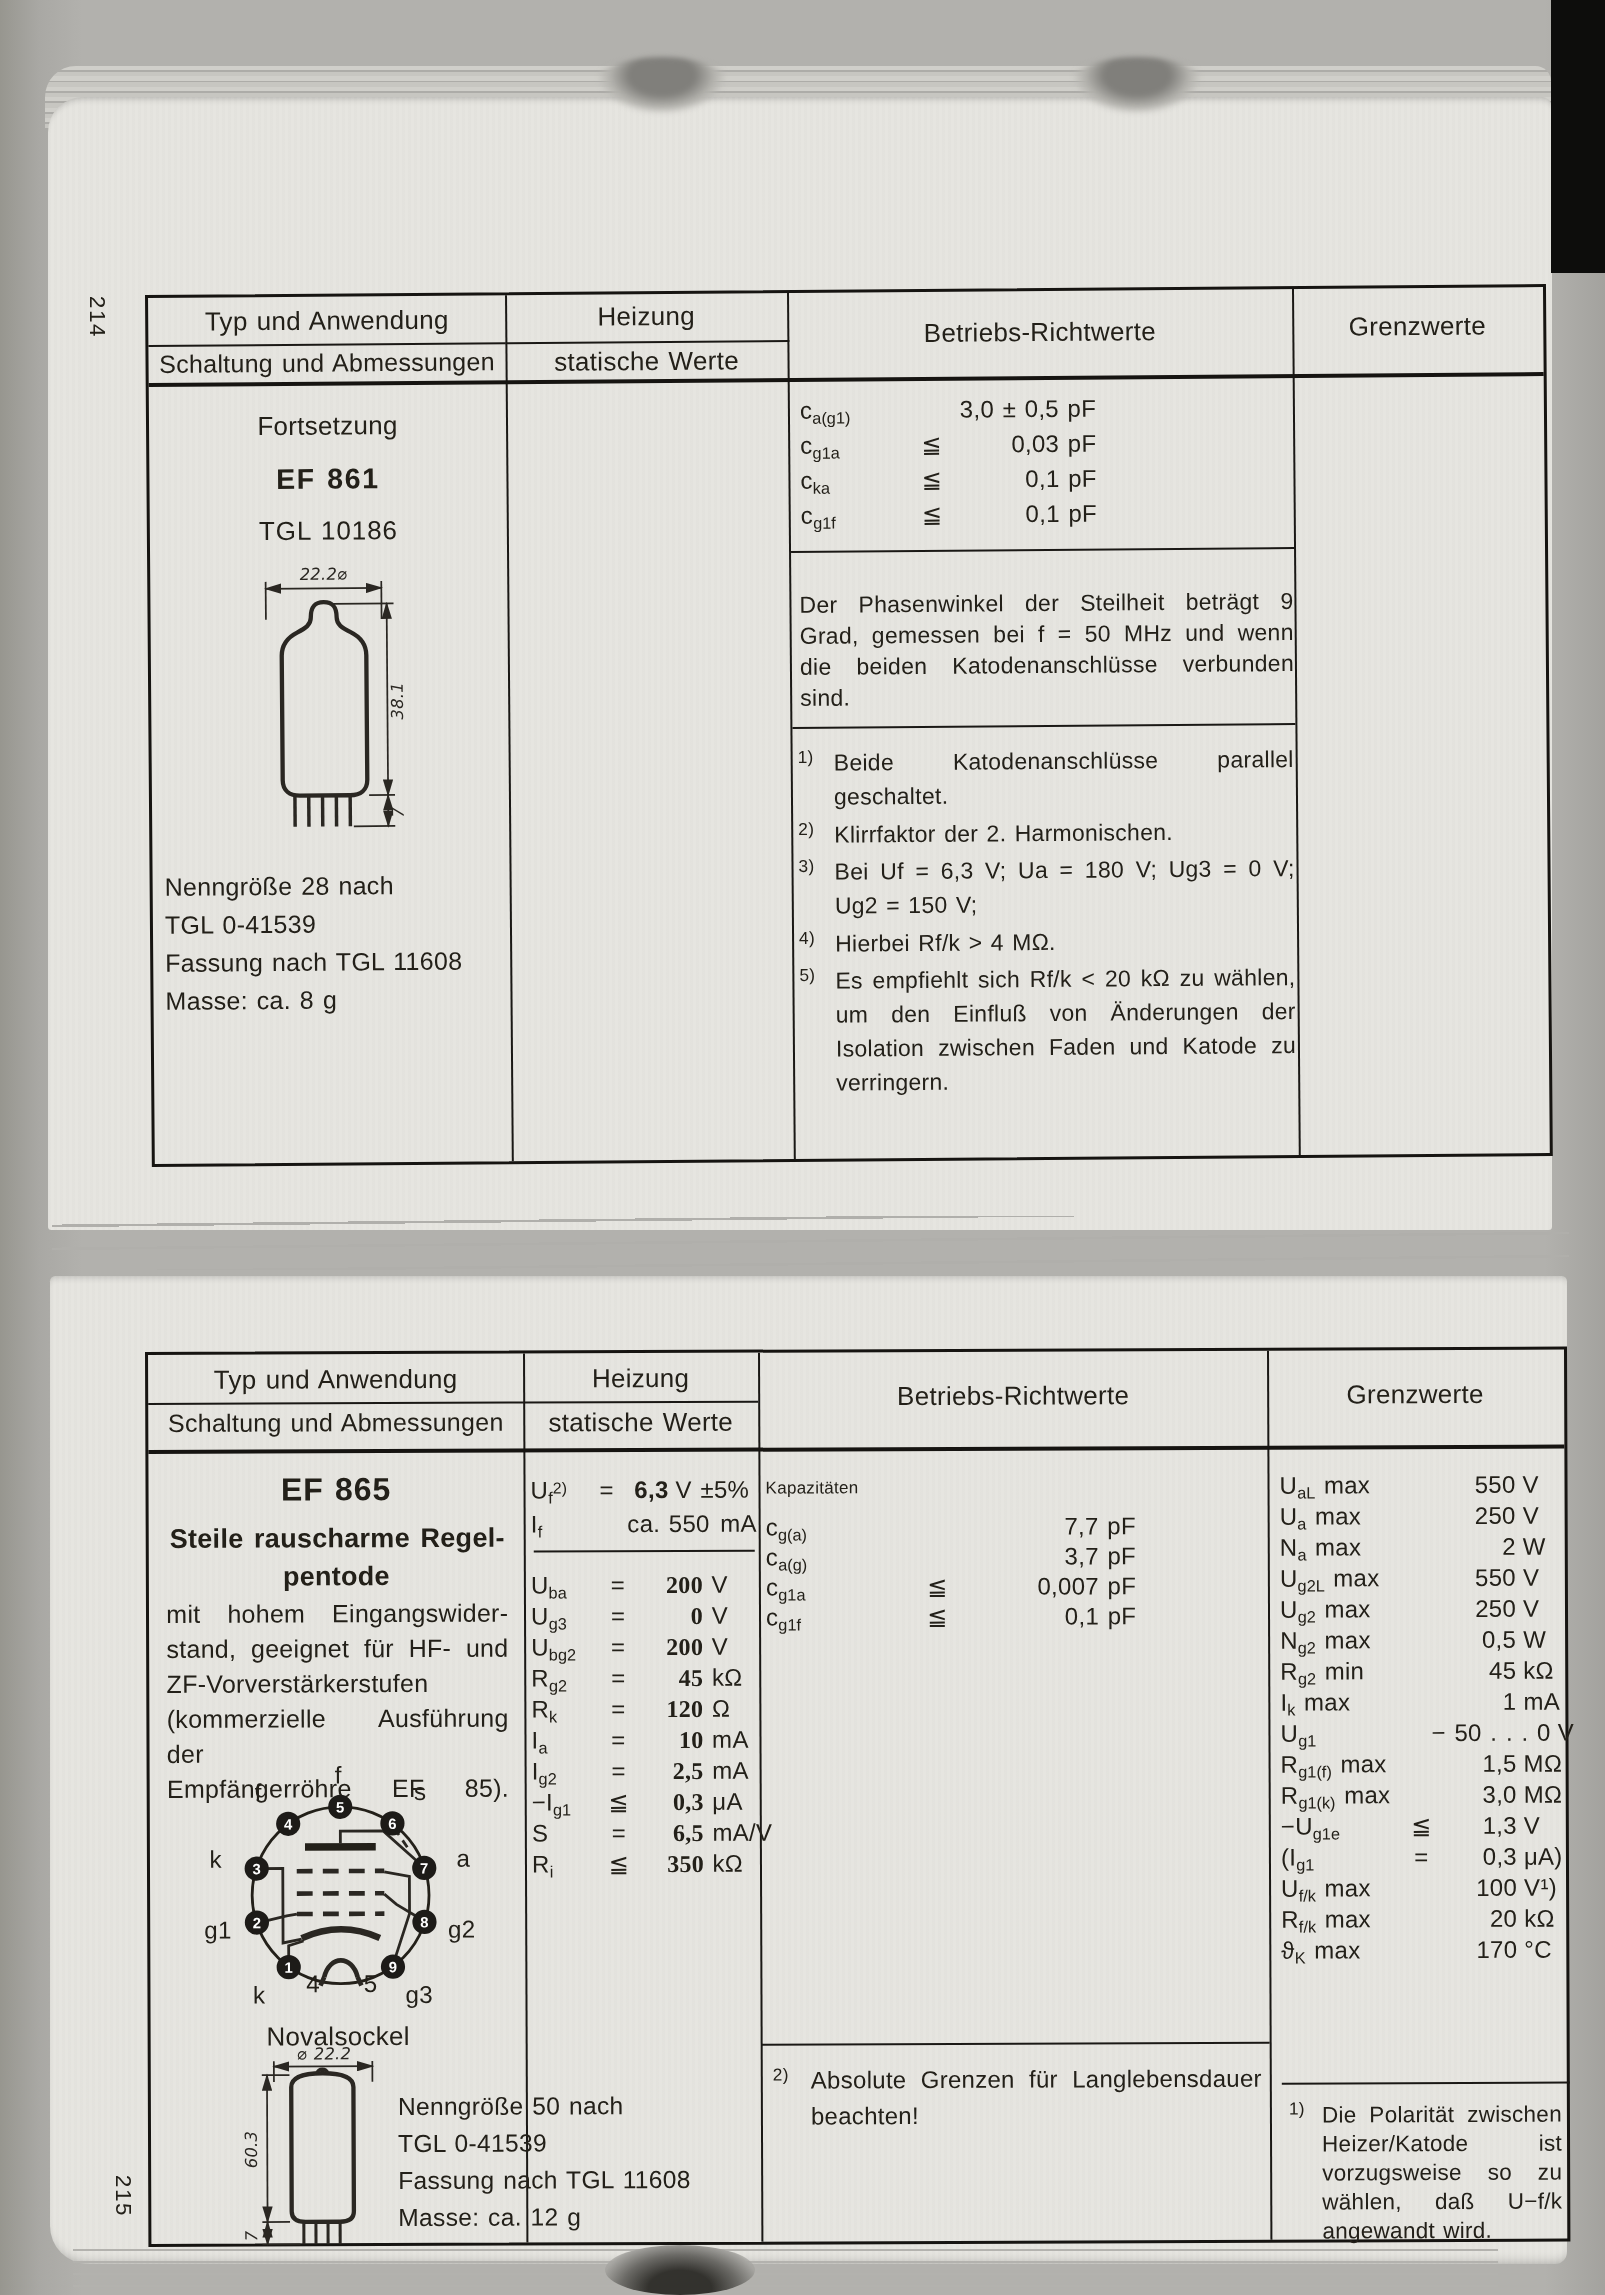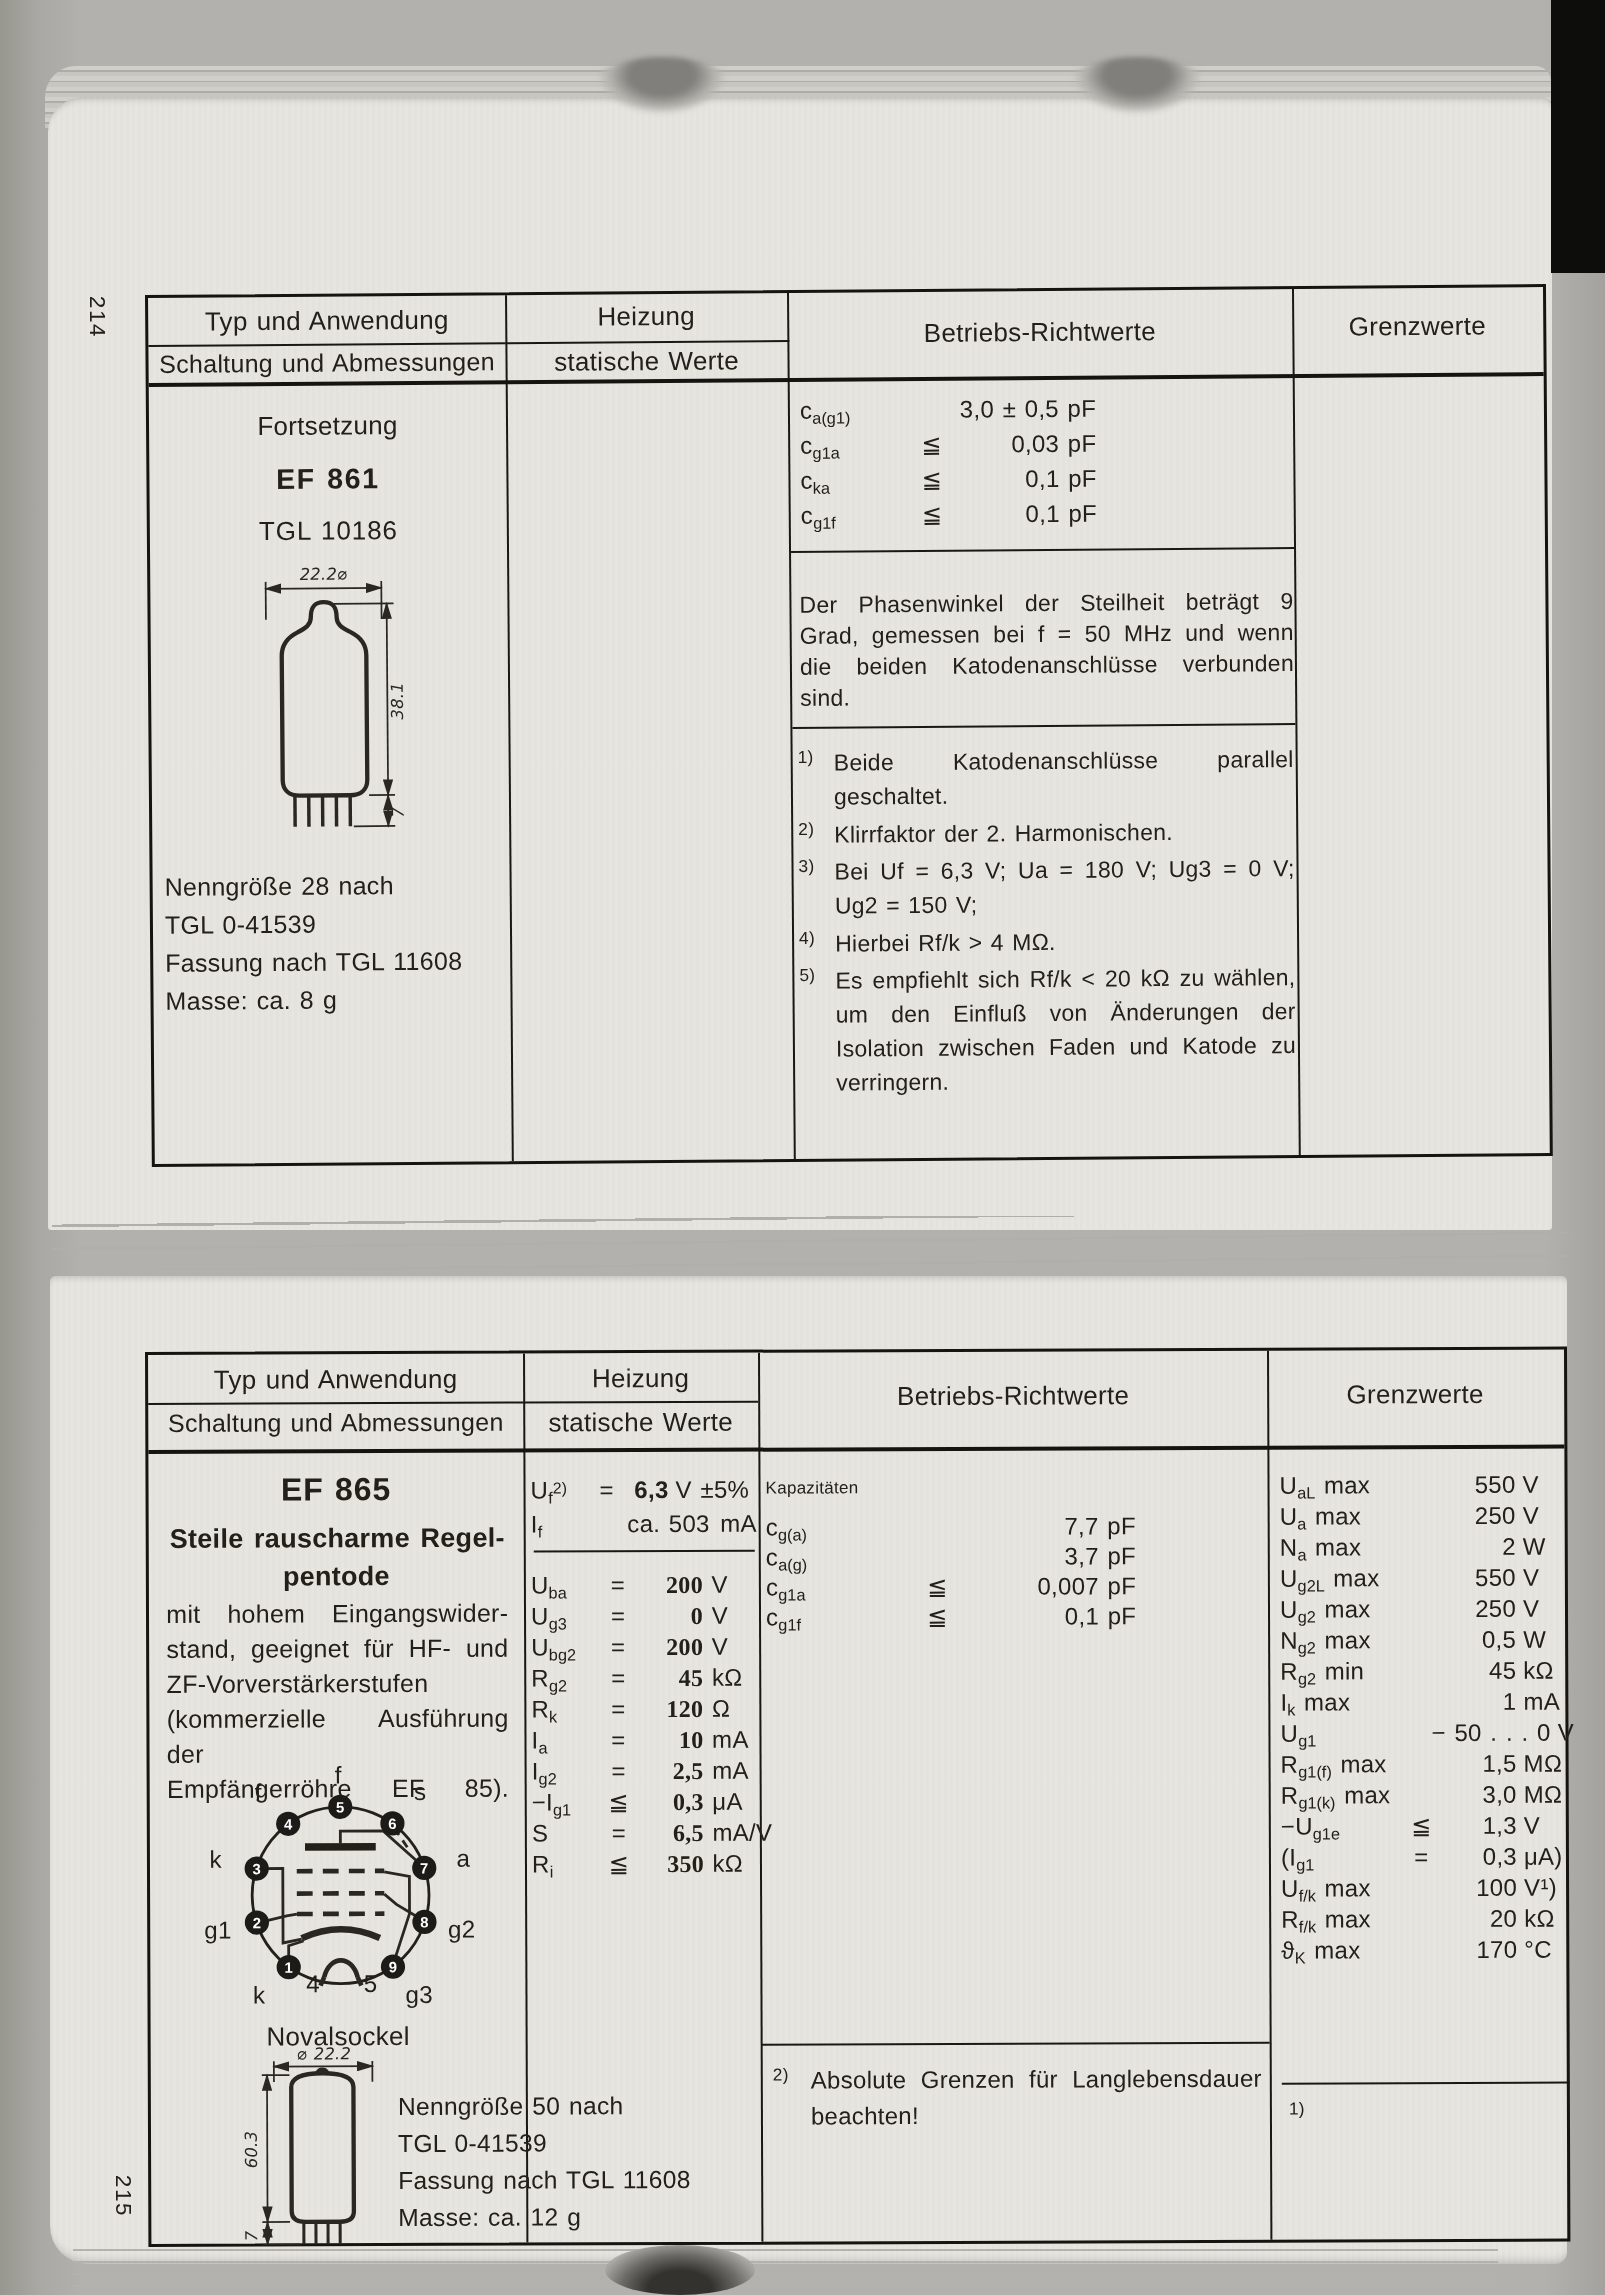--- a/index.html
+++ b/index.html
@@ -342,21 +342,21 @@
       </div>
 
     <div class="hz-row" style="left:382px;top:123px;width:226px;">
       <span class="lbl" style="width:64px;"><span>U</span><span class="sb">f</span><span class="sp">2)</span></span>
       <span class="rel" style="width:24px;">=</span>
       <span class="val" style="width:50px;">6,3</span>
       <span class="unit" style="padding-left:7px;">V ±5%</span>
     </div>
     <div class="hz-row" style="left:382px;top:157px;width:226px;">
       <span class="lbl" style="width:64px;"><span>I</span><span class="sb">f</span></span>
-      <span class="val" style="width:126px;font-weight:400;">ca. 503</span>
+      <span class="val" style="width:126px;font-weight:400;">ca. 550</span>
       <span class="unit" style="padding-left:10.4px;">mA</span>
     </div>
     <div class="hl" style="left:385px;top:197px;width:221px;"></div>
     <div class="hz2">
 
         <div class="row">
           <span class="lbl"><span>U</span><span class="sb">ba</span></span>
           <span class="rel">=</span>
           <span class="val">200</span>
           <span class="unit">V</span>
@@ -573,17 +573,18 @@
         <div class="row">
           <span class="lbl"><span>ϑ</span><span class="sb">K</span><span class="nm">max</span></span>
           <span class="rel"></span>
           <span class="val">170</span>
           <span class="unit">°C</span>
         </div>
       </div>
     <div class="hl" style="left:1131px;top:732px;width:288px;"></div>
     <div class="fnb fn1">
       <span class="fn-mark">1)</span>
+      <span class="fn-text">Die Polarität zwischen Heizer/Katode ist vorzugsweise so zu wählen, daß U−f/k angewandt wird.</span>
     </div>
   </div>
 
 </div>
 
 
 </body></html>

